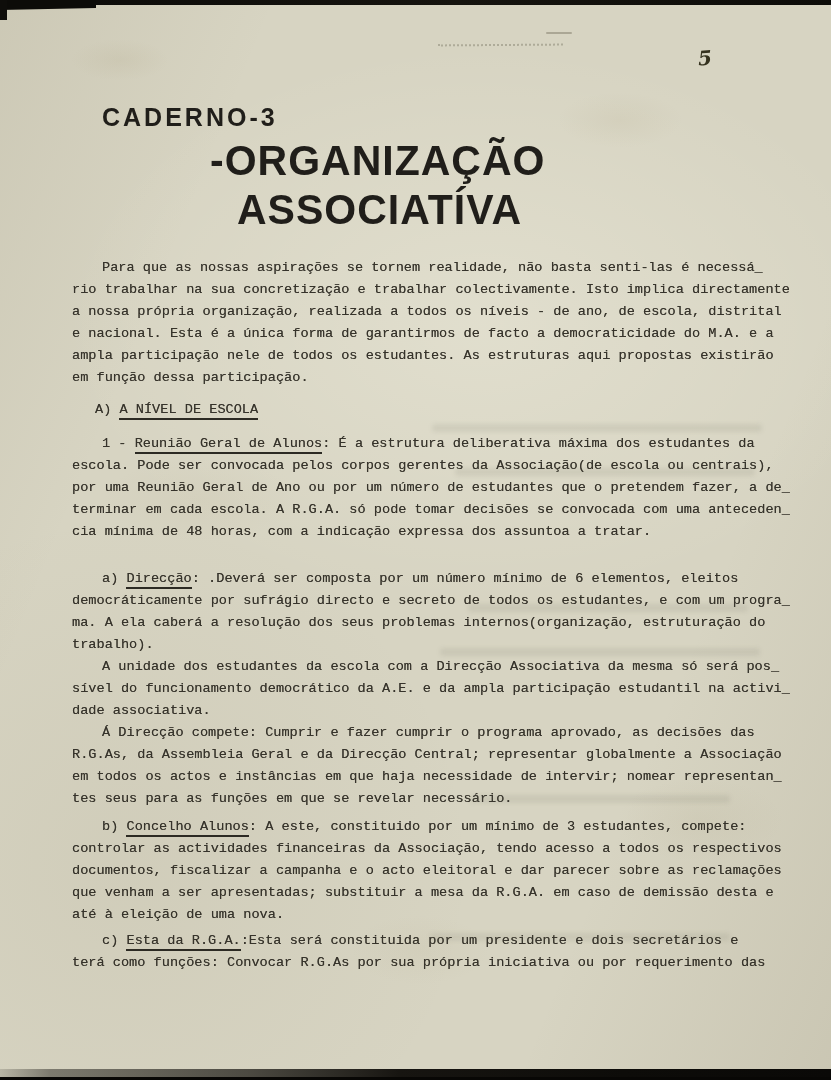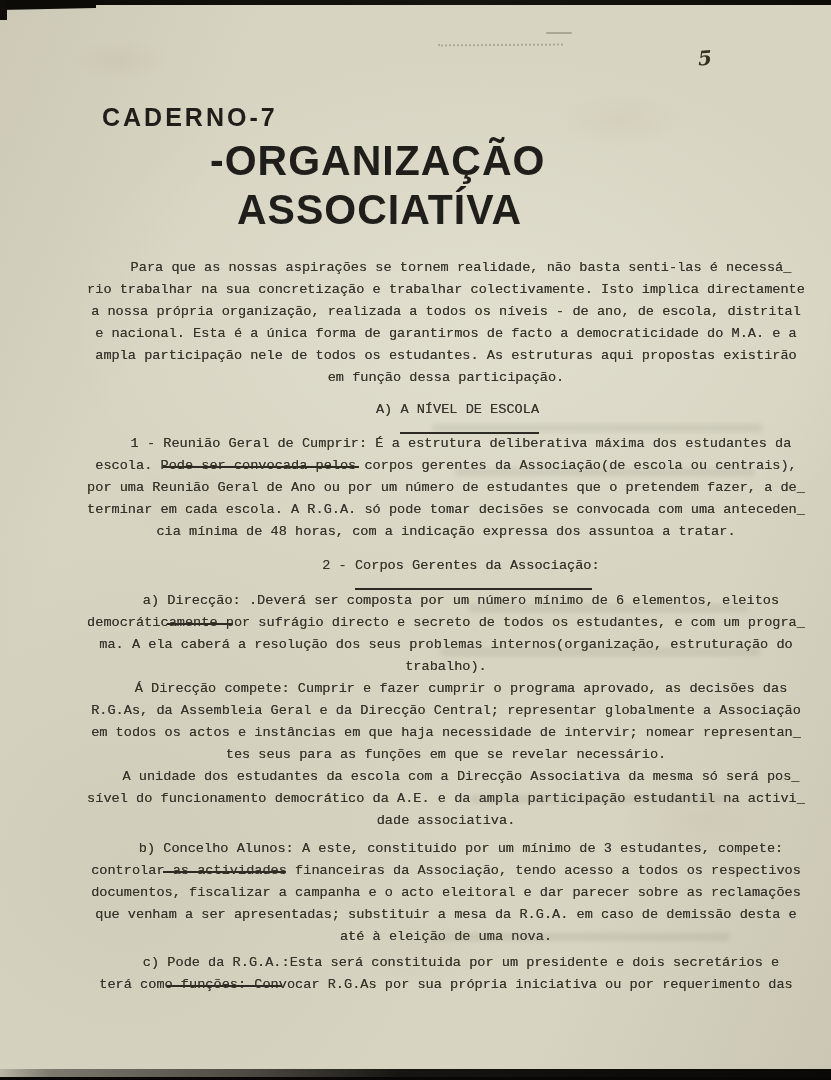--- a/index.html
+++ b/index.html
@@ -57,81 +57,79 @@
     transform:scaleY(1.04);
   }
   .title1{left:210px;top:137px;}
   .title2{left:237px;top:186px;}
 
   .doc{
     position:absolute;left:72px;top:257px;width:748px;
     font-family:"Liberation Mono",monospace;
     font-size:13.6px;line-height:22px;color:var(--ink,#36332b);
     text-shadow:0 0 .5px rgba(45,42,32,.65);
-    text-align:center;
   }
   .doc p{margin:0;white-space:pre-wrap;text-indent:30px;}
-  .doc .u{border-bottom:2px solid #2c2a23;padding-bottom:15px;}
+  .doc .u{border-bottom:2px solid #2c2a23;padding-bottom:1px;}
   p[data-name="section-a-heading"]{margin-top:10px;text-indent:23px;}
   p[data-name="item-1-rga-paragraph"]{margin-top:12px;}
   p[data-name="item-2-heading"]{margin-top:12px;}
-  p[data-name="direccao-paragraph"]{margin-top:13px;}
+  p[data-name="direccao-paragraph"]{margin-top:25px;}
   p[data-name="concelho-fiscal-paragraph"]{margin-top:6px;}
   p[data-name="mesa-rga-paragraph"]{margin-top:4px;}
 
   .smudge{position:absolute;height:8px;border-radius:4px;
     background:rgba(100,102,80,.11);filter:blur(2px);pointer-events:none;}
 </style>
 </head>
 <body>
 
 <div class="page" data-name="scanned-page">
   <div class="edge-top" data-name="scan-edge-top"></div>
   <div class="edge-top-left" data-name="scan-edge-top-left"></div>
   <div class="edge-left-nick" data-name="scan-edge-left-nick"></div>
   <div class="scratch" data-name="scan-scratch-artifact"></div>
   <div class="scratch2" data-name="scan-scratch-artifact"></div>
 
   <div class="page-number" data-name="page-number">5</div>
 
-  <div class="kicker" data-name="document-kicker">CADERNO-7</div>
+  <div class="kicker" data-name="document-kicker">CADERNO-3</div>
   <h1 class="title1" data-name="document-title-line1">-ORGANIZAÇÃO</h1>
   <h1 class="title2" data-name="document-title-line2">ASSOCIATÍVA</h1>
 
   <div class="doc" data-name="document-body">
       <p data-name="intro-paragraph"><span data-name="text-run">Para que as nossas aspirações se tornem realidade, não basta senti-las é necessá_
 rio trabalhar na sua concretização e trabalhar colectivamente. Isto implica directamente
 a nossa própria organização, realizada a todos os níveis - de ano, de escola, distrital
 e nacional. Esta é a única forma de garantirmos de facto a democraticidade do M.A. e a
 ampla participação nele de todos os estudantes. As estruturas aqui propostas existirão
 em função dessa participação.</span></p>
       <p data-name="section-a-heading"><span data-name="text-run">A) </span><span class="u" data-name="underlined-heading">A NÍVEL DE ESCOLA</span></p>
-      <p data-name="item-1-rga-paragraph"><span data-name="text-run">1 - </span><span class="u" data-name="underlined-heading">Reunião Geral de Cumprir</span><span data-name="text-run">: É a estrutura deliberativa máxima dos estudantes da
+      <p data-name="item-1-rga-paragraph"><span data-name="text-run">1 - </span><span class="u" data-name="underlined-heading">Reunião Geral de Alunos</span><span data-name="text-run">: É a estrutura deliberativa máxima dos estudantes da
 escola. Pode ser convocada pelos corpos gerentes da Associação(de escola ou centrais),
 por uma Reunião Geral de Ano ou por um número de estudantes que o pretendem fazer, a de_
 terminar em cada escola. A R.G.A. só pode tomar decisões se convocada com uma anteceden_
 cia mínima de 48 horas, com a indicação expressa dos assuntoa a tratar.</span></p>
-      <p data-name="item-2-heading"><span data-name="text-run">2 - </span><span class="u" data-name="underlined-heading">Corpos Gerentes da Associação</span><span data-name="text-run">:</span></p>
       <p data-name="direccao-paragraph"><span data-name="text-run">a) </span><span class="u" data-name="underlined-heading">Direcção</span><span data-name="text-run">: .Deverá ser composta por um número mínimo de 6 elementos, eleitos
 democráticamente por sufrágio directo e secreto de todos os estudantes, e com um progra_
 ma. A ela caberá a resolução dos seus problemas internos(organização, estruturação do
 trabalho).</span></p>
+      <p data-name="unidade-paragraph"><span data-name="text-run">A unidade dos estudantes da escola com a Direcção Associativa da mesma só será pos_
+sível do funcionamento democrático da A.E. e da ampla participação estudantil na activi_
+dade associativa.</span></p>
       <p data-name="direccao-competencias-paragraph"><span data-name="text-run">Á Direcção compete: Cumprir e fazer cumprir o programa aprovado, as decisões das
 R.G.As, da Assembleia Geral e da Direcção Central; representar globalmente a Associação
 em todos os actos e instâncias em que haja necessidade de intervir; nomear representan_
 tes seus para as funções em que se revelar necessário.</span></p>
-      <p data-name="unidade-paragraph"><span data-name="text-run">A unidade dos estudantes da escola com a Direcção Associativa da mesma só será pos_
-sível do funcionamento democrático da A.E. e da ampla participação estudantil na activi_
-dade associativa.</span></p>
       <p data-name="concelho-fiscal-paragraph"><span data-name="text-run">b) </span><span class="u" data-name="underlined-heading">Concelho Alunos</span><span data-name="text-run">: A este, constituido por um mínimo de 3 estudantes, compete:
 controlar as actividades financeiras da Associação, tendo acesso a todos os respectivos
 documentos, fiscalizar a campanha e o acto eleitoral e dar parecer sobre as reclamações
 que venham a ser apresentadas; substituir a mesa da R.G.A. em caso de demissão desta e
 até à eleição de uma nova.</span></p>
-      <p data-name="mesa-rga-paragraph"><span data-name="text-run">c) </span><span class="u" data-name="underlined-heading">Pode da R.G.A.</span><span data-name="text-run">:Esta será constituida por um presidente e dois secretários e
+      <p data-name="mesa-rga-paragraph"><span data-name="text-run">c) </span><span class="u" data-name="underlined-heading">Esta da R.G.A.</span><span data-name="text-run">:Esta será constituida por um presidente e dois secretários e
 terá como funções: Convocar R.G.As por sua própria iniciativa ou por requerimento das</span></p>
     </div>
 
   <div class="smudge" data-name="bleed-through-smudge" style="left:432px;top:424px;width:330px;"></div>
   <div class="smudge" data-name="bleed-through-smudge" style="left:455px;top:468px;width:300px;"></div>
   <div class="smudge" data-name="bleed-through-smudge" style="left:468px;top:604px;width:280px;"></div>
   <div class="smudge" data-name="bleed-through-smudge" style="left:440px;top:648px;width:320px;"></div>
   <div class="smudge" data-name="bleed-through-smudge" style="left:470px;top:795px;width:260px;"></div>
   <div class="smudge" data-name="bleed-through-smudge" style="left:430px;top:933px;width:300px;"></div>
 

